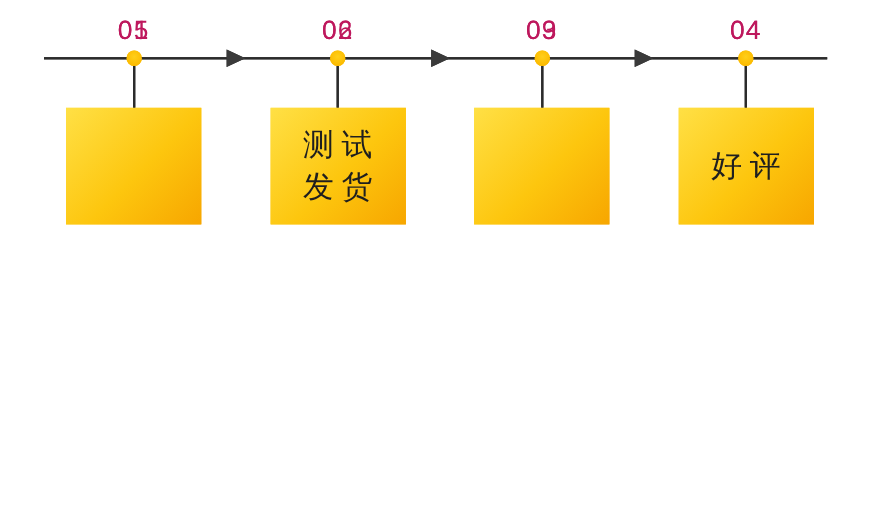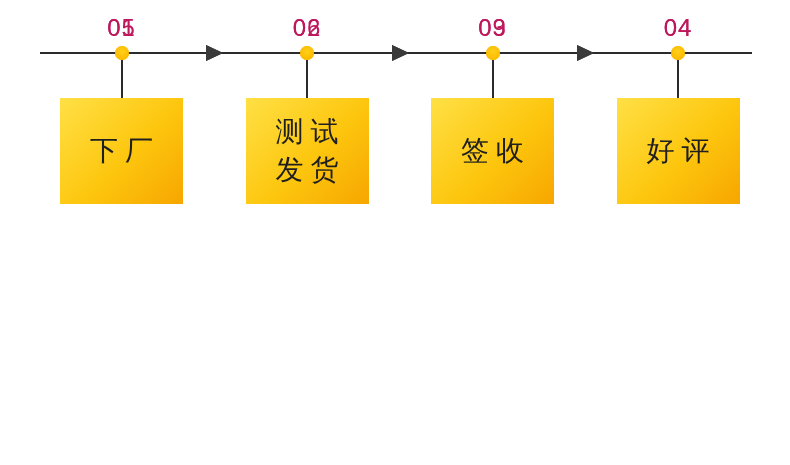--- a/index.html
+++ b/index.html
@@ -140,40 +140,38 @@
     <div class="timeline-line"></div>
     <div class="arrow a0"></div>
     <div class="arrow a1"></div>
     <div class="arrow a2"></div>
 
     <div class="step c0">
       <div class="step-number">05</div>
       <div class="dot"></div>
       <div class="connector"></div>
       <div class="box">
-        <div class="box-line">下厂</div>
       </div>
     </div>
 
     <div class="step c1">
       <div class="step-number">06</div>
       <div class="dot"></div>
       <div class="connector"></div>
       <div class="box">
         <div class="box-line">测试</div>
         <div class="box-line">发货</div>
       </div>
     </div>
 
     <div class="step c2">
       <div class="step-number">09</div>
       <div class="dot"></div>
       <div class="connector"></div>
       <div class="box">
-        <div class="box-line">签收</div>
       </div>
     </div>
 
     <div class="step c3">
       <div class="step-number">04</div>
       <div class="dot"></div>
       <div class="connector"></div>
       <div class="box">
         <div class="box-line">好评</div>
       </div>

